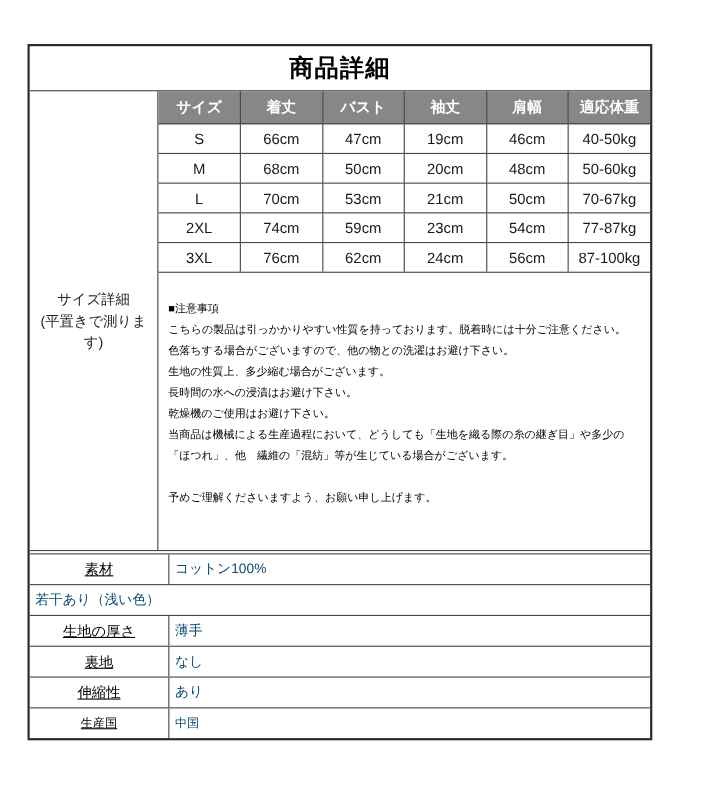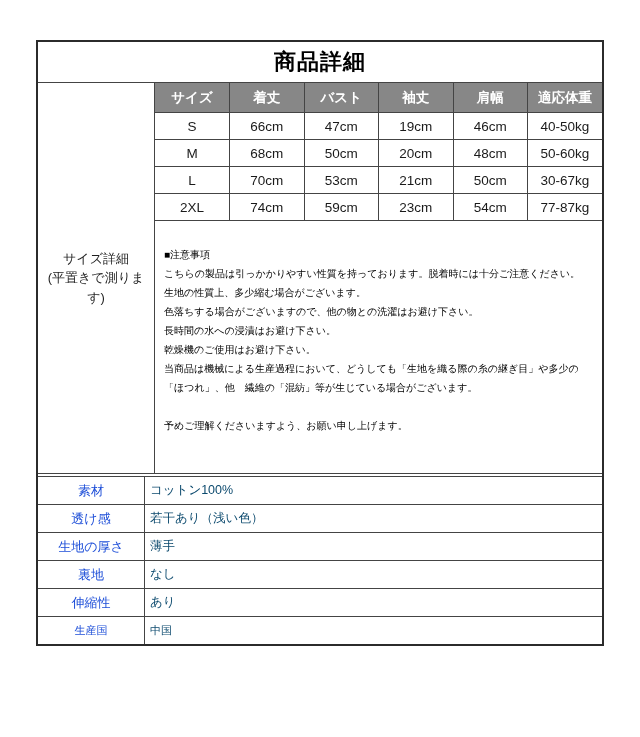--- a/index.html
+++ b/index.html
@@ -11,21 +11,21 @@
   }
   .sheet {
     position: relative;
     width: 640px;
     height: 737px;
     background: #ffffff;
     overflow: hidden;
   }
   .outer {
     position: absolute;
-    left: 36px;
+    left: 25px;
     top: 40px;
     width: 568px;
     box-sizing: border-box;
     border: 2px solid var(--border-dark, #2b2b2b);
     background: #ffffff;
   }
   
   .title-row {
     height: 40px;
     border-bottom: 1px solid var(--border, #444444);
@@ -101,28 +101,29 @@
     margin-top: 2px;
     border-top: 1px solid var(--border, #444444);
   }
   .spec-row {
     display: flex;
     height: 27px;
     border-bottom: 1px solid var(--border, #444444);
   }
   .spec-row:last-child { border-bottom: none; }
   .spec-label {
-    width: 107px;
+    width: 127px;
     box-sizing: border-box;
     border-right: 1px solid var(--border, #444444);
     display: flex;
     align-items: center;
     justify-content: center;
     font-size: 13px;
-    color: #1d4ed8;
+    color: #000000;
+    text-decoration: underline;
   }
   .spec-value {
     flex: 1;
     display: flex;
     align-items: center;
     padding-left: 5px;
     font-size: 12.5px;
     color: #0c4a6e;
   }
   .spec-row:last-child .spec-label,
@@ -168,56 +169,63 @@
                 <td>20cm</td>
                 <td>48cm</td>
                 <td>50-60kg</td>
               </tr>
               <tr>
                 <td>L</td>
                 <td>70cm</td>
                 <td>53cm</td>
                 <td>21cm</td>
                 <td>50cm</td>
-                <td>30-67kg</td>
+                <td>70-67kg</td>
               </tr>
               <tr>
                 <td>2XL</td>
                 <td>74cm</td>
                 <td>59cm</td>
                 <td>23cm</td>
                 <td>54cm</td>
                 <td>77-87kg</td>
               </tr>
+              <tr>
+                <td>3XL</td>
+                <td>76cm</td>
+                <td>62cm</td>
+                <td>24cm</td>
+                <td>56cm</td>
+                <td>87-100kg</td>
+              </tr>
             </tbody>
         </table>
 
         <div class="notes">
           <div class="note-heading">■注意事項</div>
           <div id="notes-lines">
               <div class="note-line">こちらの製品は引っかかりやすい性質を持っております。脱着時には十分ご注意ください。</div>
+              <div class="note-line">色落ちする場合がございますので、他の物との洗濯はお避け下さい。</div>
               <div class="note-line">生地の性質上、多少縮む場合がございます。</div>
-              <div class="note-line">色落ちする場合がございますので、他の物との洗濯はお避け下さい。</div>
               <div class="note-line">長時間の水への浸漬はお避け下さい。</div>
               <div class="note-line">乾燥機のご使用はお避け下さい。</div>
               <div class="note-line">当商品は機械による生産過程において、どうしても「生地を織る際の糸の継ぎ目」や多少の「ほつれ」、他　繊維の「混紡」等が生じている場合がございます。</div>
               <div class="note-line"></div>
               <div class="note-line">予めご理解くださいますよう、お願い申し上げます。</div>
             </div>
         </div>
       </div>
     </div>
 
     <div class="spec-section" id="spec-section">
         <div class="spec-row">
           <div class="spec-label">素材</div>
           <div class="spec-value">コットン100%</div>
         </div>
         <div class="spec-row">
-          <div class="spec-label">透け感</div>
           <div class="spec-value">若干あり（浅い色）</div>
         </div>
         <div class="spec-row">
           <div class="spec-label">生地の厚さ</div>
           <div class="spec-value">薄手</div>
         </div>
         <div class="spec-row">
           <div class="spec-label">裏地</div>
           <div class="spec-value">なし</div>
         </div>

